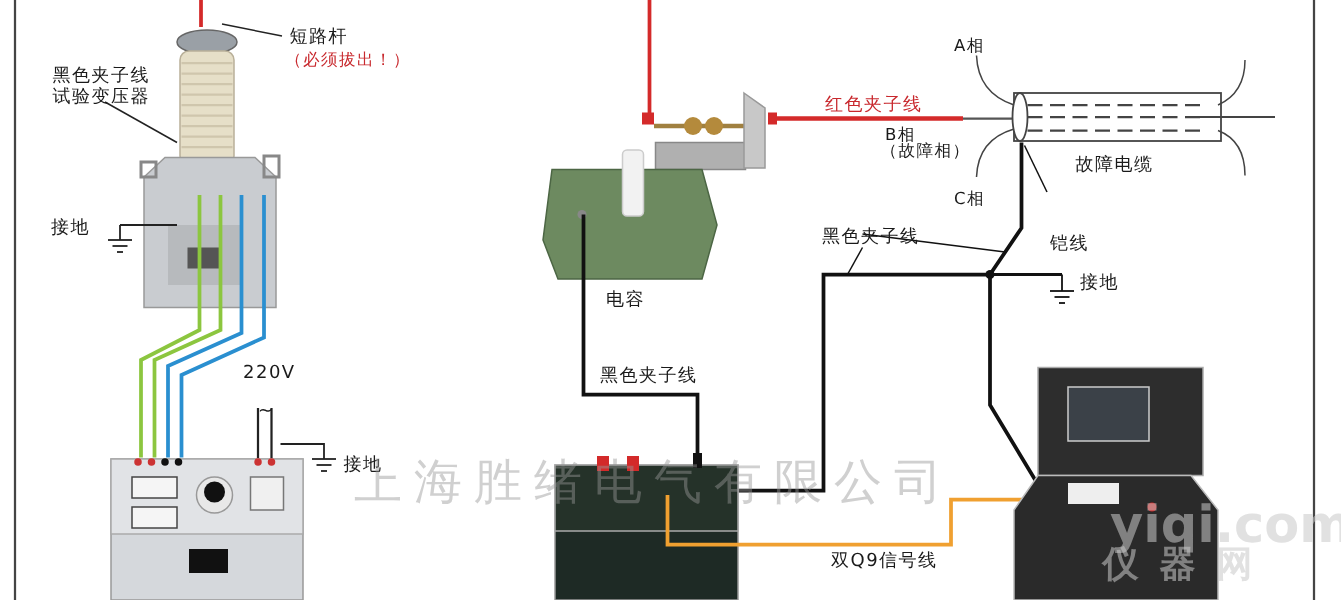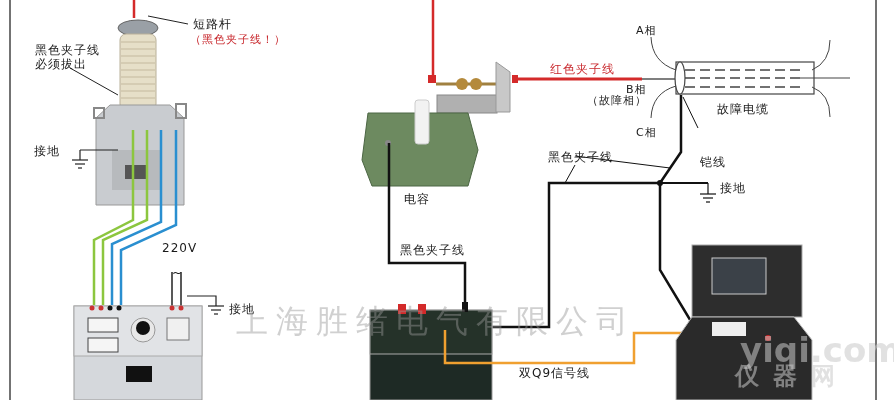--- a/index.html
+++ b/index.html
@@ -149,37 +149,37 @@
   <g>
     <rect x="692" y="245" width="110" height="72" fill="#2d2d2d" stroke="#aaa"></rect>
     <rect x="712" y="258" width="54" height="36" fill="#3b4148" stroke="#ccc"></rect>
     <polygon points="676,340 692,317 794,317 812,340 812,400 676,400" fill="#2a2a2a" stroke="#bbb"></polygon>
     <rect x="712" y="322" width="34" height="14" fill="#eee"></rect>
     <circle cx="768" cy="338" r="3" fill="#c22"></circle>
   </g>
 </svg>
 
 <div class="lbl" style="left:193px;top:17px;">短路杆</div>
-<div class="lbl red small" style="left:190px;top:33px;">（黑色夹子线！）</div>
+<div class="lbl red small" style="left:190px;top:33px;">（必须拔出！）</div>
 <div class="lbl" style="left:35px;top:43px;">黑色夹子线</div>
-<div class="lbl" style="left:35px;top:57px;">必须拔出</div>
+<div class="lbl" style="left:35px;top:57px;">试验变压器</div>
 <div class="lbl" style="left:34px;top:144px;">接地</div>
 <div class="lbl" style="left:162px;top:241px;">220V</div>
 <div class="lbl" style="left:172px;top:266px;">~</div>
 <div class="lbl" style="left:229px;top:302px;">接地</div>
 <div class="lbl" style="left:404px;top:192px;font-family:Liberation Serif, serif;">电容</div>
 <div class="lbl" style="left:400px;top:243px;">黑色夹子线</div>
 <div class="lbl red" style="left:550px;top:62px;">红色夹子线</div>
 <div class="lbl small" style="left:636px;top:24px;">A相</div>
-<div class="lbl small" style="left:626px;top:83px;">B相</div>
+<div class="lbl small" style="left:590px;top:83px;">B相</div>
 <div class="lbl small" style="left:587px;top:94px;">（故障相）</div>
 <div class="lbl small" style="left:636px;top:126px;">C相</div>
 <div class="lbl" style="left:717px;top:102px;">故障电缆</div>
 <div class="lbl" style="left:700px;top:124px;margin-top:31px;">铠线</div>
 <div class="lbl" style="left:548px;top:150px;">黑色夹子线</div>
 <div class="lbl" style="left:720px;top:181px;">接地</div>
-<div class="lbl" style="left:519px;top:366px;">双Q9信号线</div>
+<div class="lbl" style="left:554px;top:366px;">双Q9信号线</div>
 
 <div class="watermark">上海胜绪电气有限公司</div>
 <div class="wm2">yiqi.com</div>
 <div class="wm3">仪器网</div>
 
 </div>
 
 </body></html>

